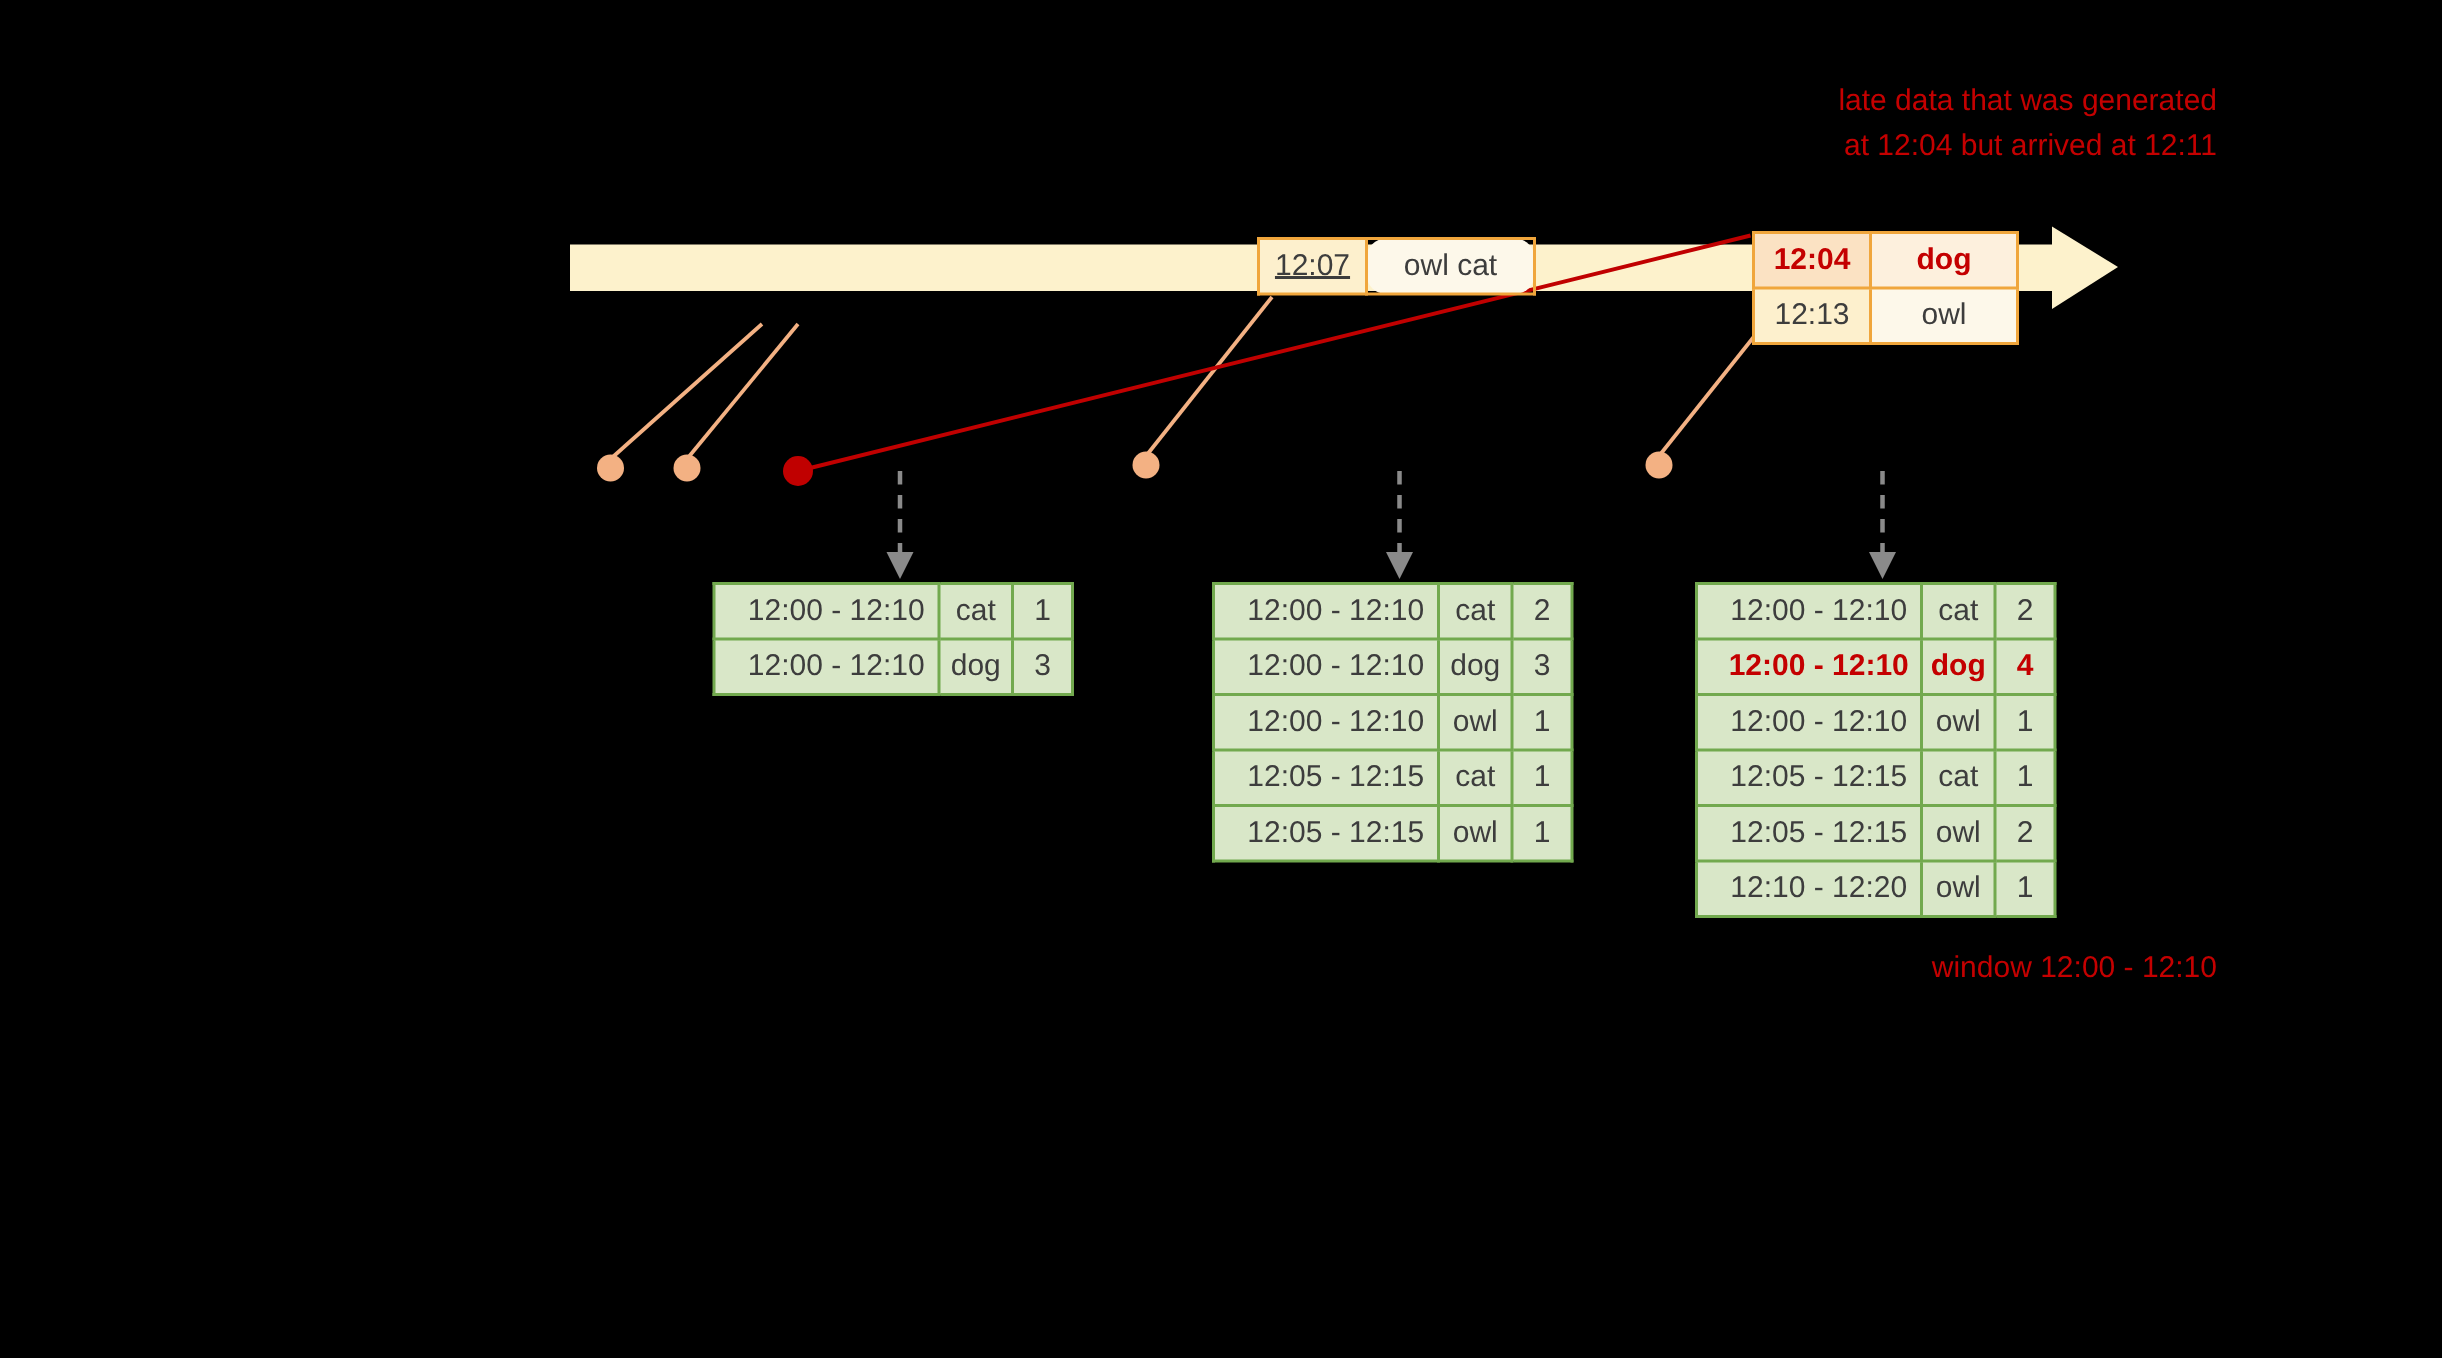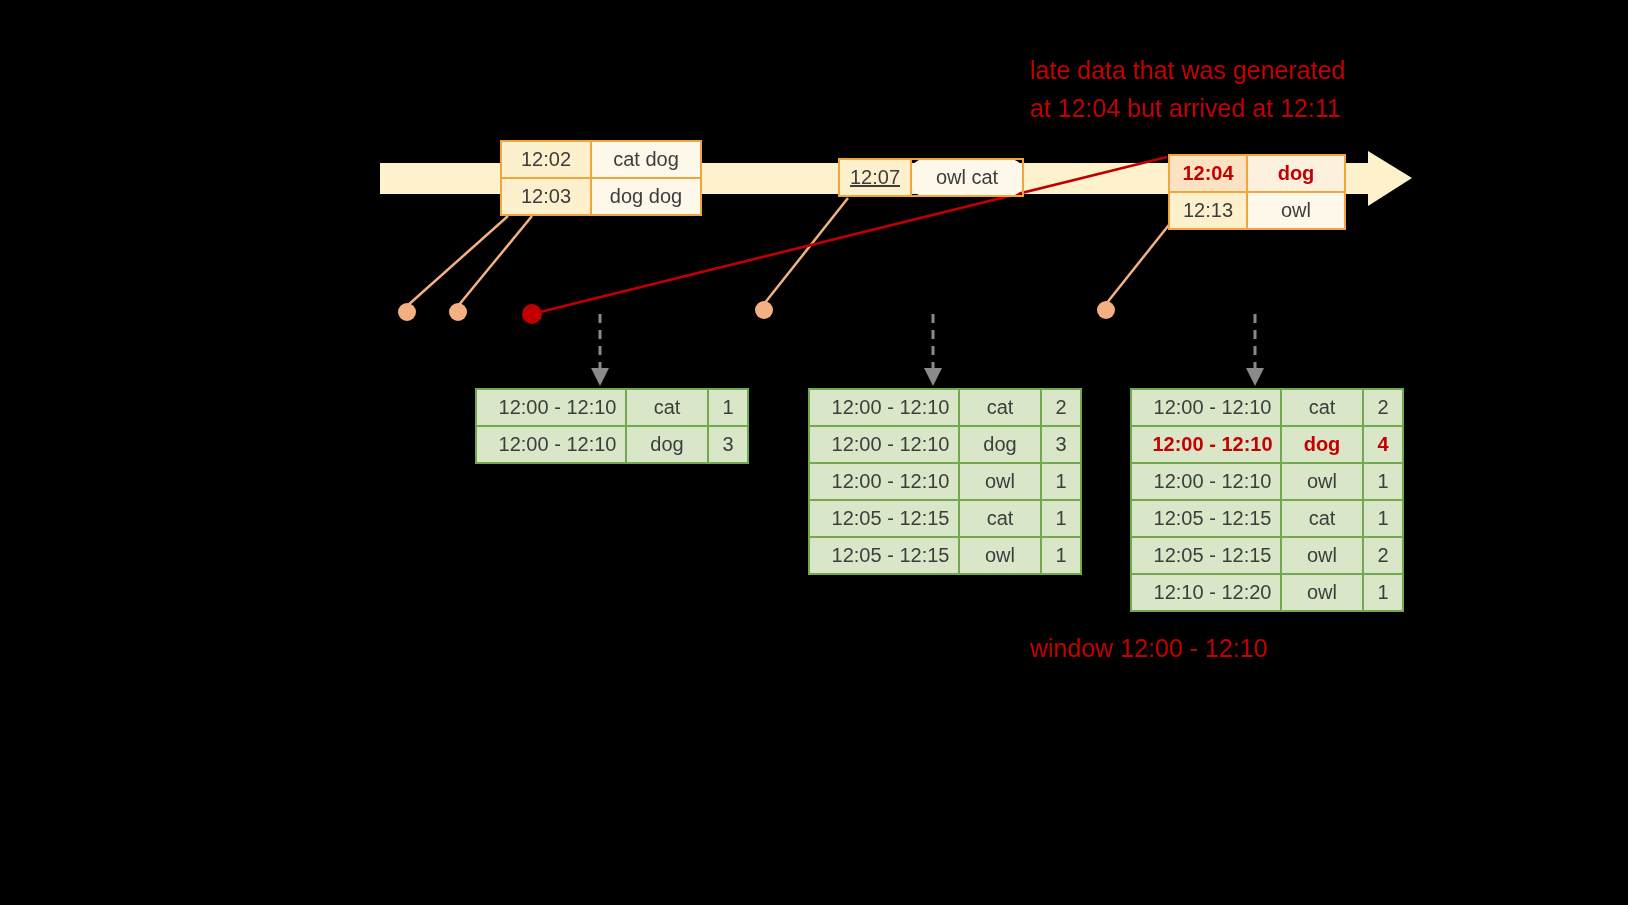--- a/index.html
+++ b/index.html
@@ -1,21 +1,21 @@
 <!DOCTYPE html>
 <html><head>
 <meta charset="utf-8">
 <style>
   * { margin:0; padding:0; box-sizing:border-box; }
   html,body { background:#000; }
   body { font-family:"Liberation Sans", sans-serif; }
   .canvas { position:relative; width:1628px; height:905px; background:#000; overflow:hidden; }
   .gfx { position:absolute; left:0; top:0; }
 
-  .annotation { position:absolute; color:#c40000; font-size:25px; line-height:1.5; text-align:left; }
+  .annotation { position:absolute; color:#c40000; font-size:20px; line-height:1.5; text-align:right; }
 
   table { border-collapse:collapse; position:absolute; }
 
   
   .event-table td {
     border:2.4px solid #f0a63c; text-align:center; vertical-align:middle;
     font-size:20px; color:#3d3d3d; height:37px; background:#fdf8ea; padding:0 6px;
   }
   .event-table td.time { background:#fdf0cd; }
   .et1 td.time { width:90px; } .et1 td.words { width:110px; }
@@ -24,21 +24,21 @@
   .event-table tr.late td { color:#c40000; font-weight:bold; }
   .event-table tr.late td.time { background:#fbe2c3; }
   .event-table tr.late td.words { background:#fdf0dd; }
 
   
   .result-table td {
     border:2.2px solid #72a94e; background:#d9e7c8; text-align:center; vertical-align:middle;
     font-size:20px; color:#3d3d3d; height:37px;
   }
   .result-table td.window { width:150px;padding-left:13px; }
-  .result-table td.word   { width:82px; }
+  .result-table td.word   { width:49px; }
   .result-table td.count  { width:40px; }
   .result-table tr.late td { color:#c40000; font-weight:bold; }
 </style>
 </head>
 <body>
 
 <div class="canvas">
 
   <svg class="gfx" width="1628" height="905">
 
@@ -64,32 +64,20 @@
     <polygon points="924,368 942,368 933,386" fill="#8a8a8a"></polygon>
     <line x1="1255" y1="314" x2="1255" y2="369" stroke="#8a8a8a" stroke-width="3" stroke-dasharray="9 7"></line>
     <polygon points="1246,368 1264,368 1255,386" fill="#8a8a8a"></polygon>
   </svg>
 
   <div class="annotation" style="left:1030px; top:52px; width:448px;">
     <div>late data that was generated</div>
     <div>at 12:04 but arrived at 12:11</div>
   </div>
 
-  <table class="event-table et1" style="left:500px; top:140px;">
-    <tbody>
-        <tr>
-      <td class="time">12:02</td>
-      <td class="words">cat dog</td>
-    </tr>
-    <tr>
-      <td class="time">12:03</td>
-      <td class="words">dog dog</td>
-    </tr>
-  </tbody>
-    </table>
 
   <table class="event-table et2" style="left:838px; top:158px;">
     <tbody>
         <tr>
       <td class="time">12:07</td>
       <td class="words">owl cat</td>
     </tr>
   </tbody>
     </table>
 

